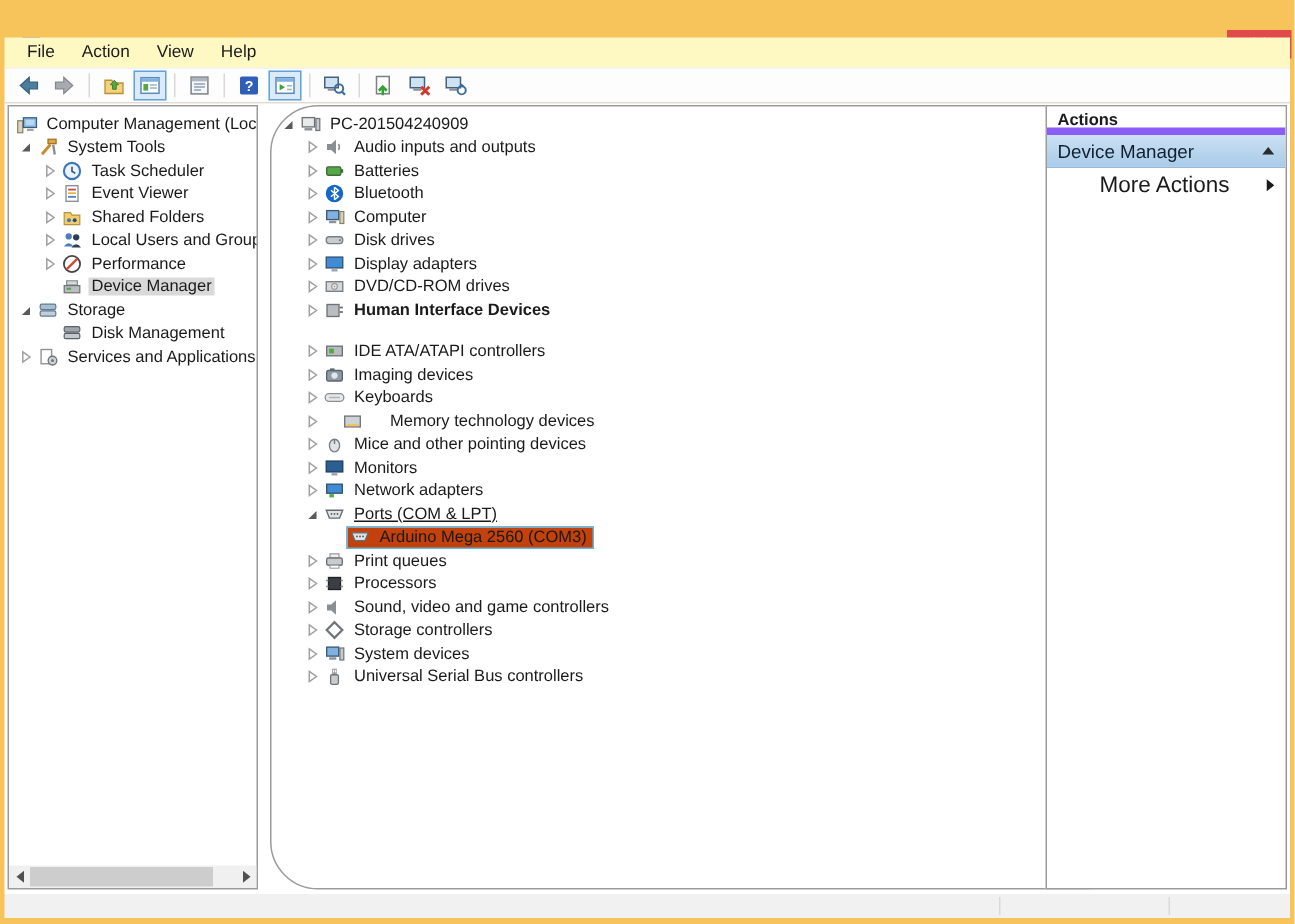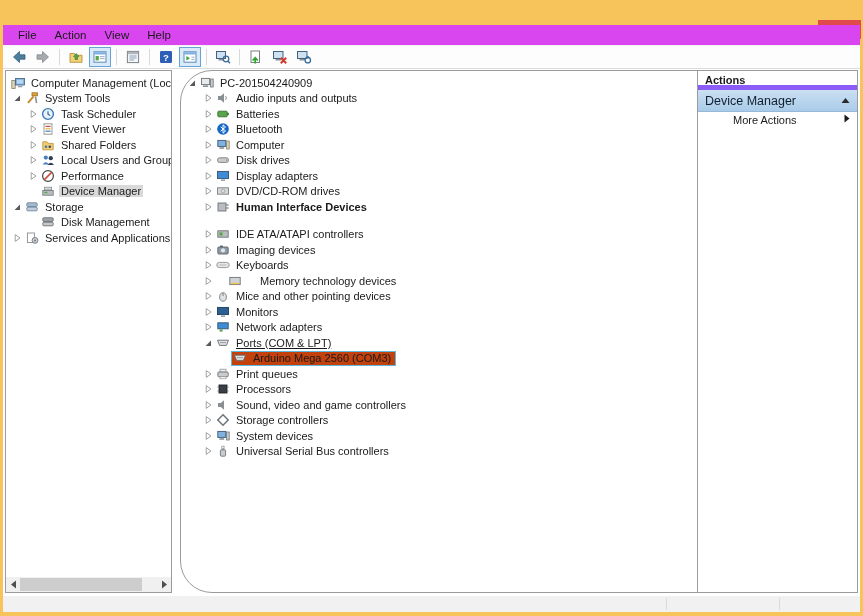--- a/index.html
+++ b/index.html
@@ -14,21 +14,21 @@
   
   .titlebar { position: absolute; left:0; top:0; width:100%; height:25px;margin-top:19px; }
   .title-icon { position:absolute; left:10px; top:4px; width:17px; height:17px; }
   .title-text { position:absolute; left:0; top:0; width:100%; height:25px; line-height:25px;
     text-align:center; font-size:12.5px; color:#1f1f1f; }
   .btn-min { position:absolute; right:66px; top:12px; width:9px; height:2px; background:#333; cursor:default; }
   .btn-max { position:absolute; right:44px; top:7px; width:10px; height:9px; border:1.5px solid #333; background:transparent; }
   .btn-close { position:absolute; right:2px; top:1px; width:43px; height:19px; background:#E14A4A;
     display:flex; align-items:center; justify-content:center; }
   
-  .menubar { position:absolute; left:3px; right:3px; top:25px; height:21px; background:#d946ef;
+  .menubar { position:absolute; left:3px; right:3px; top:25px; height:21px; background:#fef9c3;
     display:flex; align-items:center; padding-left:6px; border-bottom:1px solid #F2F2F2; }
   .menu-item { font-size:11.5px; padding:0 9px; height:19px; line-height:19px; }
   
   .toolbar { position:absolute; left:3px; right:3px; top:46px; height:23px; background:#FDFDFD;
     display:flex; align-items:center; padding-left:4px; border-bottom:1px solid #DCDCDC; }
   .tbtn { width:22px; height:20px; display:flex; align-items:center; justify-content:center;
     border:1px solid transparent; margin:0 1px; }
   .tbtn.active { background:#DBEAF9; border:1px solid #64A2D8; }
   .tsep { width:1px; height:16px; background:#D9D9D9; margin:0 4px; }
   
@@ -50,21 +50,21 @@
     display:flex; align-items:center; }
   .hs-arrow { width:14px; height:15px; display:flex; align-items:center; justify-content:center; flex:0 0 14px; }
   .hs-track { flex:1; height:15px; position:relative; }
   .hs-thumb { position:absolute; left:0; top:1px; width:122px; height:13px; background:#CDCDCD; }
   
   .actions-header { height:19px; line-height:19px; padding-left:7px; font-size:11px; font-weight:bold;
     border-bottom:5px solid #8b5cf6; background:#fff; }
   .group-bar { height:22px; display:flex; align-items:center; padding:0 7px; font-size:12.5px; color:#10202F;
     background:linear-gradient(#CBE0F3,#A9CBE8); border-bottom:1px solid #96B9DA; }
   .group-bar .grow { flex:1; }
-  .more-row { height:19px; display:flex; font-size:11px; padding-left:35px; position:relative; margin-top:2px; }
+  .more-row { height:19px; display:flex; align-items:center; font-size:15px; padding-left:35px; position:relative; margin-top:2px; }
   .more-row .arr { position:absolute; right:7px; }
   
   .statusbar { position:absolute; left:3px; right:3px; bottom:4px; height:16px; background:#F1F1F1; }
   .status-sep { position:absolute; top:2px; width:1px; height:12px; background:#DADADA; }
   svg { display:block; }
 </style>
 </head>
 <body>
 
 <div class="titlebar">

